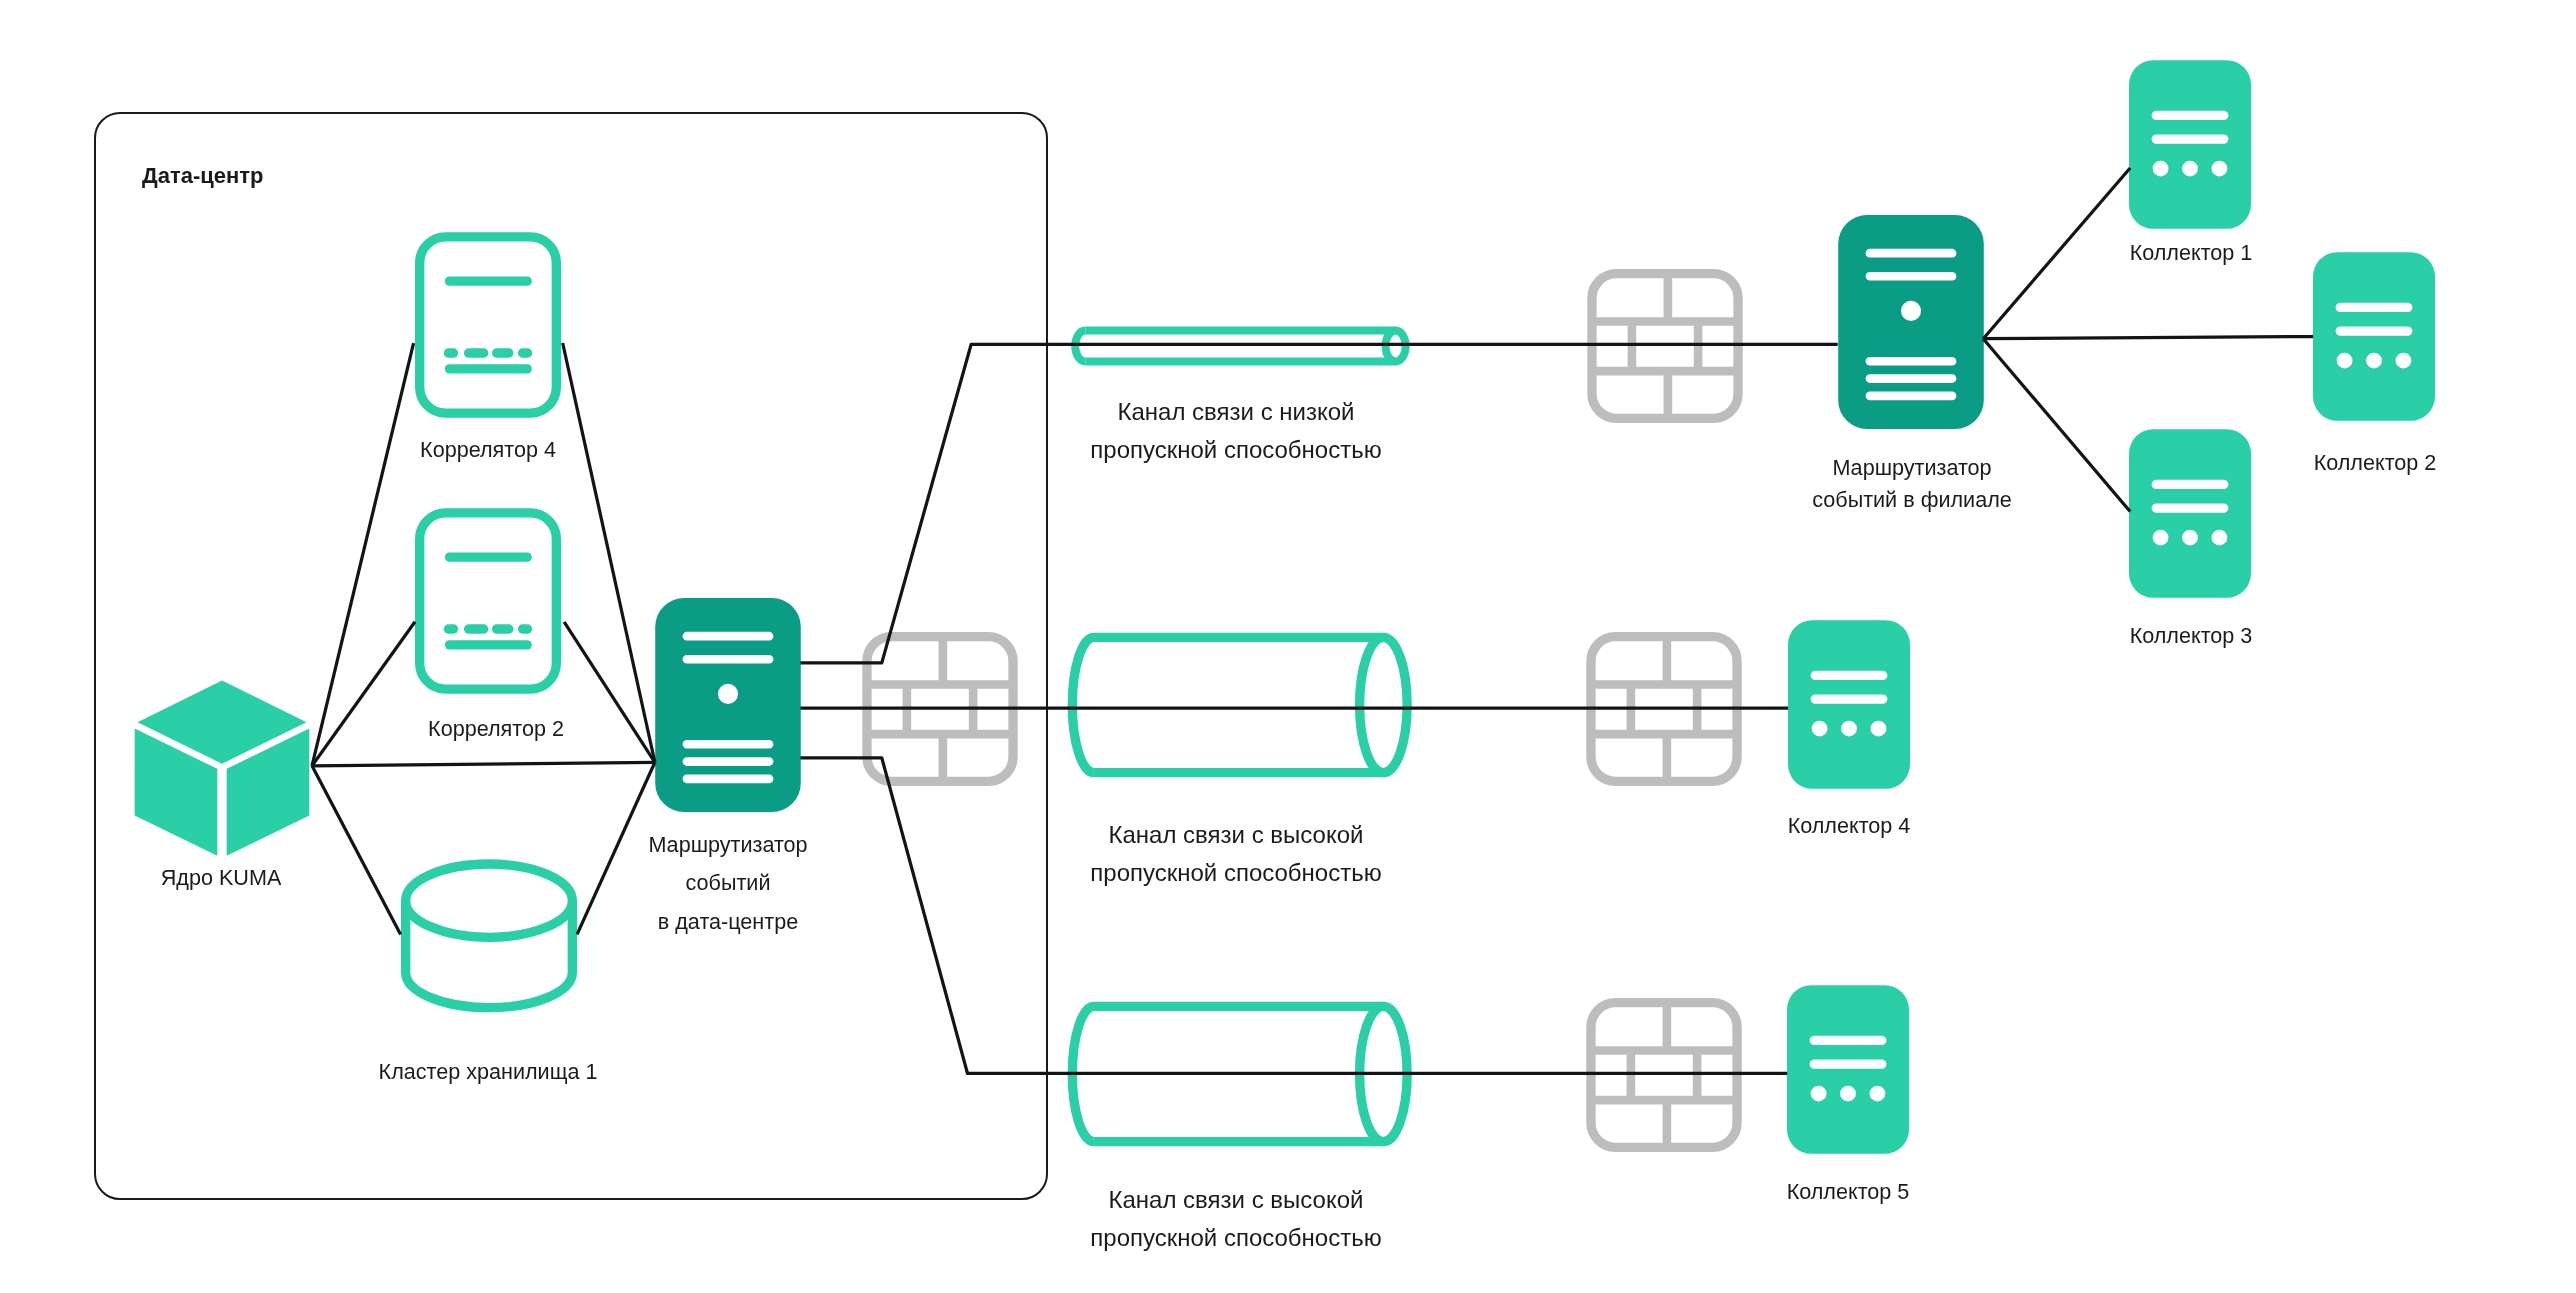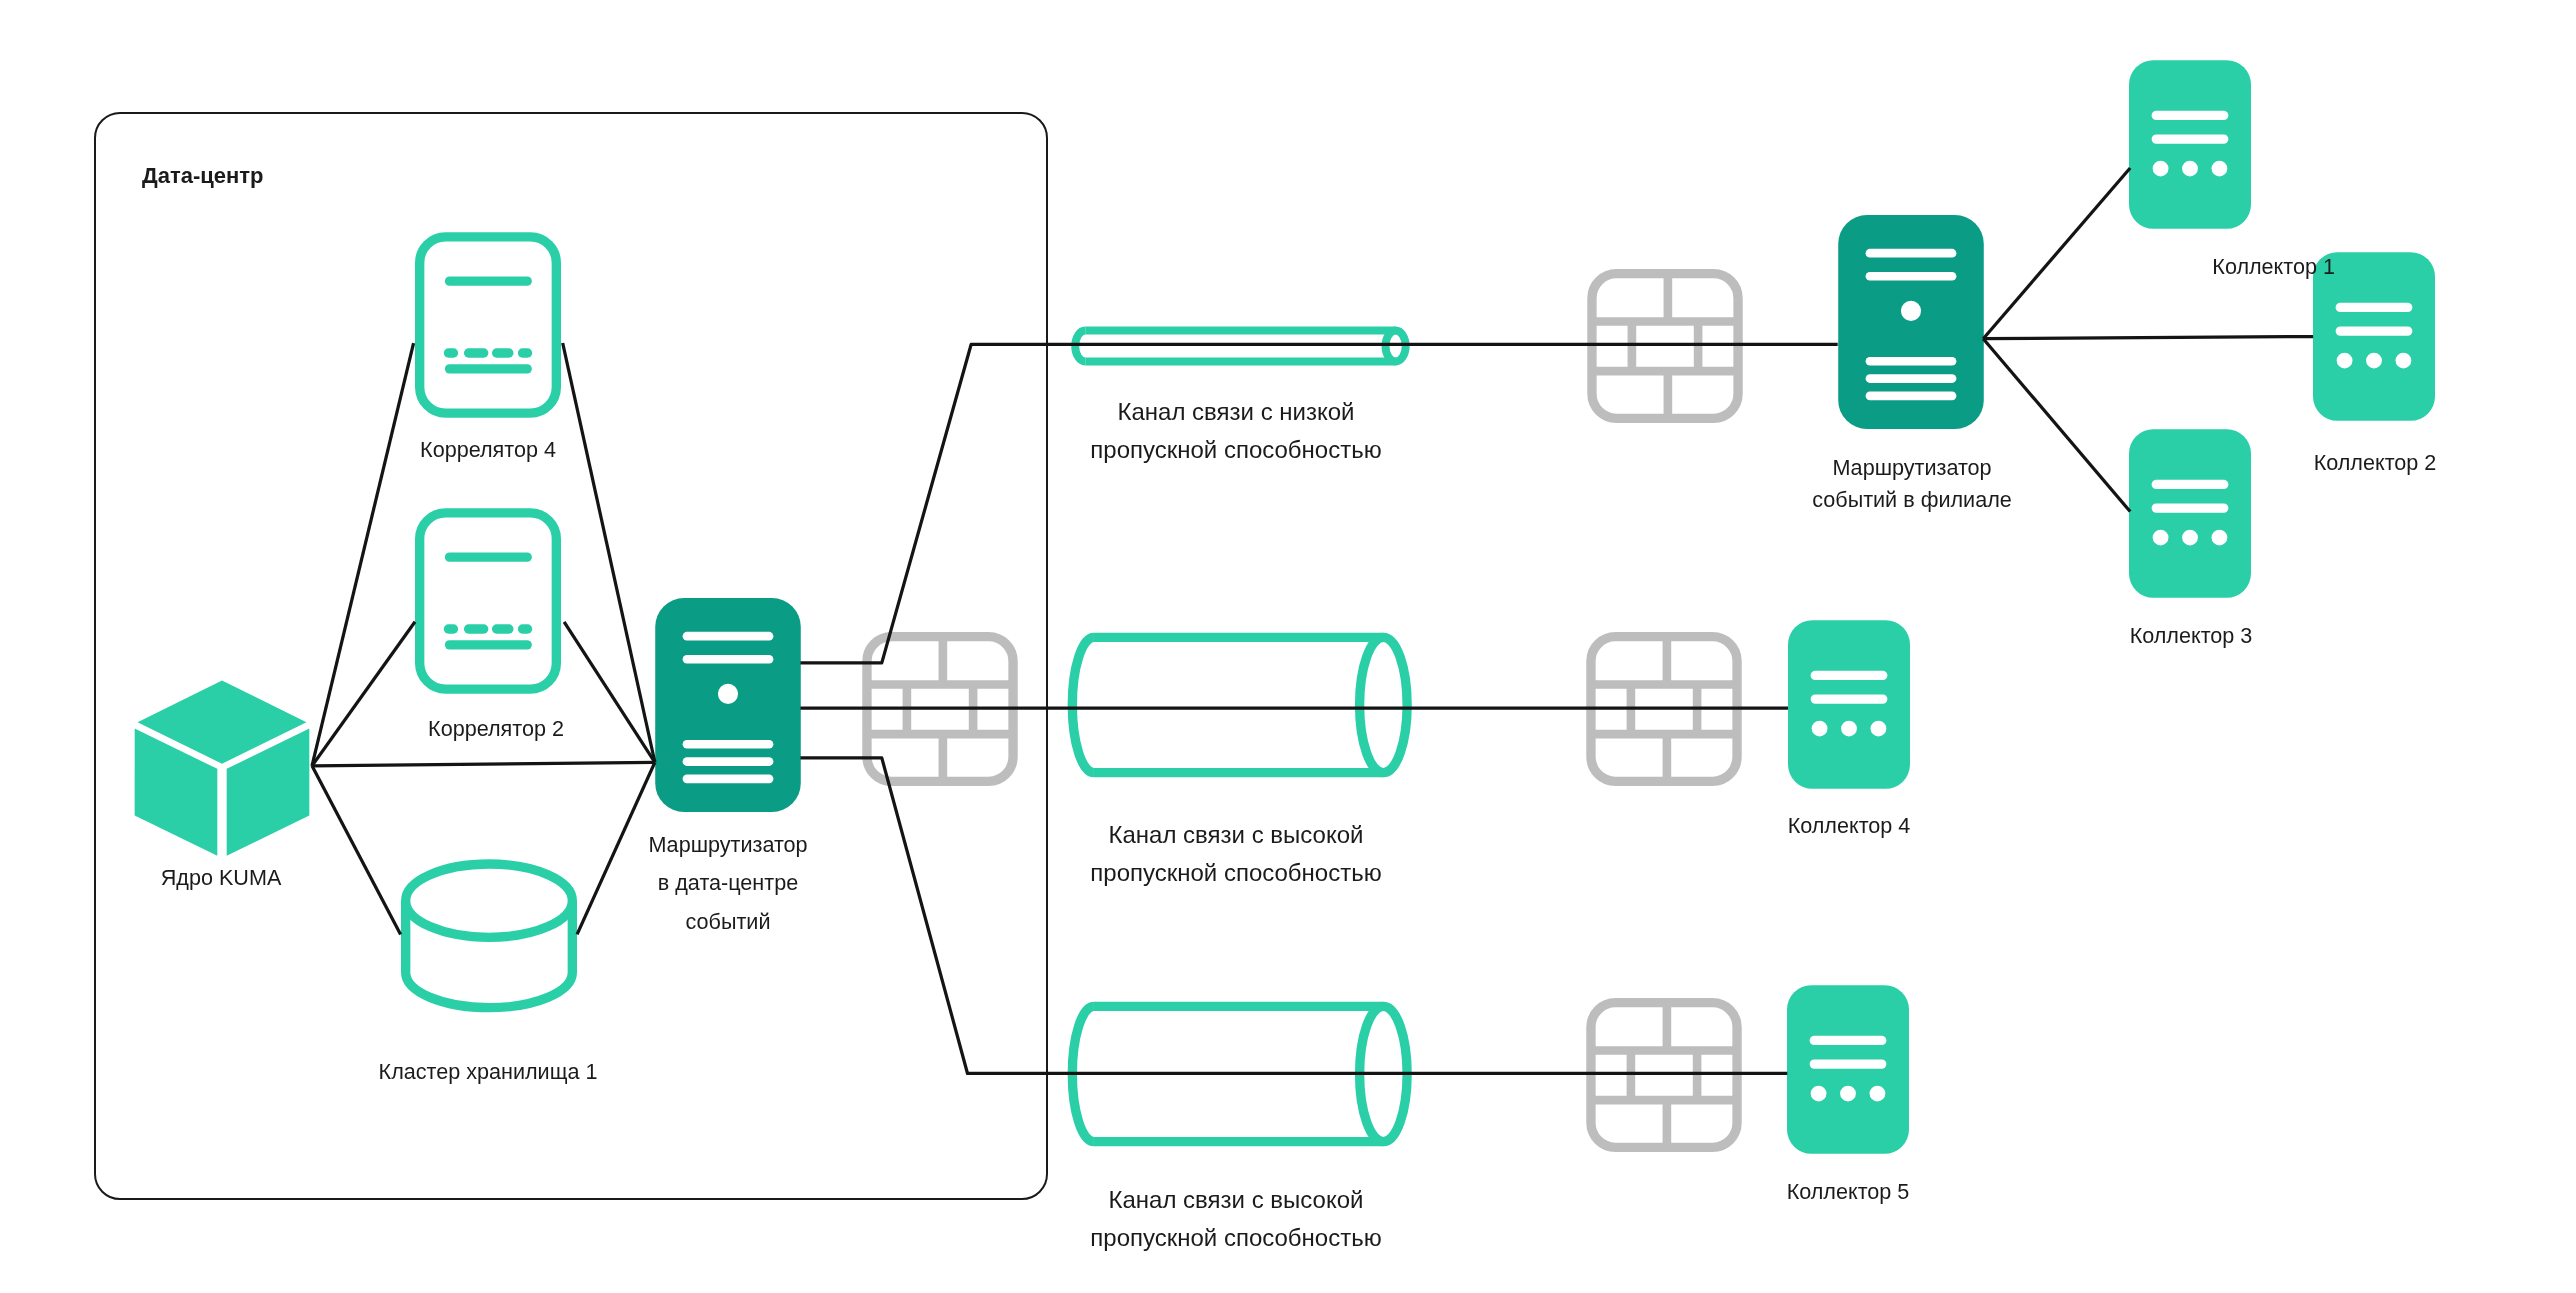--- a/index.html
+++ b/index.html
@@ -156,43 +156,43 @@
       <use href="#sym-collector"></use>
     </svg>
 
   <div class="lbl" style="left:336px;top:434px;width:288px;">Коррелятор 4</div>
   <div class="lbl" style="left:344px;top:713px;width:288px;">Коррелятор 2</div>
   <div class="lbl" style="left:69px;top:862px;width:288px;">Ядро KUMA</div>
   <div class="lbl" style="left:300px;top:1056px;width:360px;">Кластер хранилища 1</div>
 
   <div class="lbl loose" style="left:540px;top:826px;width:360px;">
     <span>Маршрутизатор</span>
+    <span>событий</span>
     <span>в дата-центре</span>
-    <span>событий</span>
   </div>
 
   <div class="lbl chan" style="left:1048px;top:393px;width:360px;">
     <span>Канал связи с низкой</span>
     <span>пропускной способностью</span>
   </div>
   <div class="lbl chan" style="left:1048px;top:816px;width:360px;">
     <span>Канал связи с высокой</span>
     <span>пропускной способностью</span>
   </div>
   <div class="lbl chan" style="left:1048px;top:1181px;width:360px;">
     <span>Канал связи с высокой</span>
     <span>пропускной способностью</span>
   </div>
 
   <div class="lbl" style="left:1724px;top:452px;width:360px;">
     <span>Маршрутизатор</span>
     <span>событий в филиале</span>
   </div>
 
-  <div class="lbl" style="left:2039px;top:251px;width:288px;text-align:right;">Коллектор 1</div>
+  <div class="lbl" style="left:2039px;top:237px;width:288px;">Коллектор 1</div>
   <div class="lbl" style="left:2223px;top:447px;width:288px;">Коллектор 2</div>
   <div class="lbl" style="left:2039px;top:620px;width:288px;">Коллектор 3</div>
   <div class="lbl" style="left:1697px;top:810px;width:288px;">Коллектор 4</div>
   <div class="lbl" style="left:1696px;top:1176px;width:288px;">Коллектор 5</div>
 
   <svg class="wires" viewBox="0 0 3576 1796">
     <path d="M422,1063 L563,476"></path>
     <path d="M770,476 L898,1058"></path>
     <path d="M422,1063 L565,863"></path>
     <path d="M772,863 L898,1058"></path>

